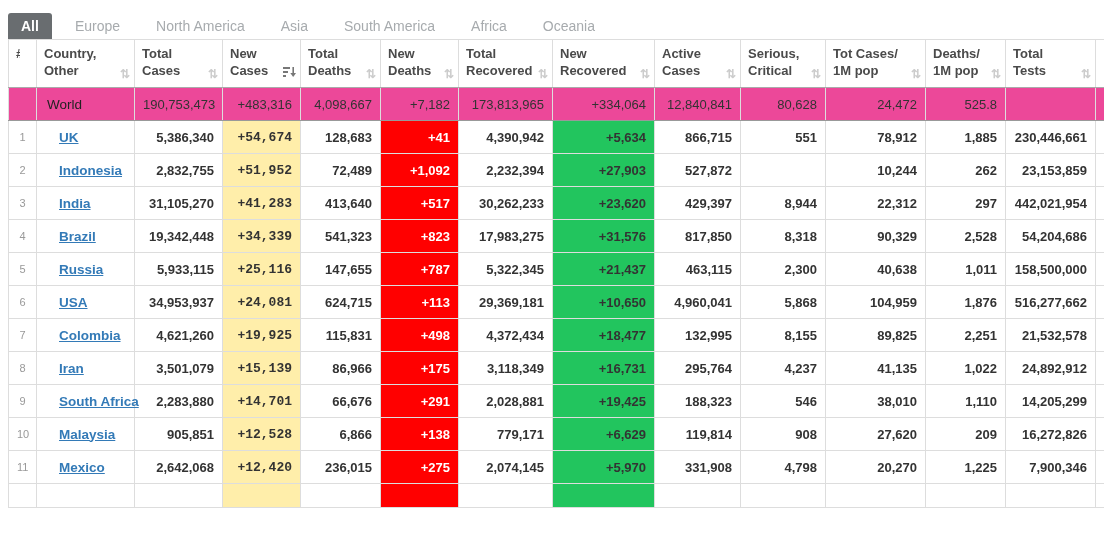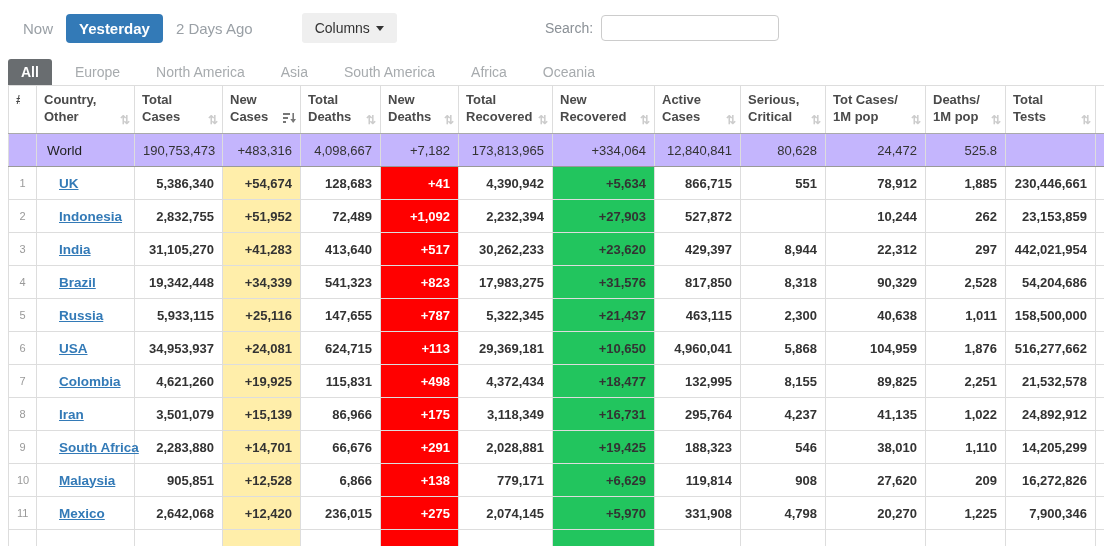--- a/index.html
+++ b/index.html
@@ -28,45 +28,32 @@
        vertical-align:top; padding:6px 16px 4px 7px; height:48px; position:relative;
        border-bottom:1px solid #aaa; cursor:pointer; line-height:1.3; }
   th .hline { display:block; white-space:nowrap; overflow:hidden; }
   .sort-icon { position:absolute; right:4px; bottom:7px; color:#ccc; font-size:12px; line-height:1; }
   .sort-icon.active { color:#777; }
   td { height:33px; padding:2px 8px; font-size:13px; color:#333; }
   .cell-num { text-align:right; font-weight:bold; }
   .cell-rank { text-align:center; color:#999; font-size:11px; font-weight:normal; }
   .cell-country { text-align:left; padding-left:10px; white-space:nowrap; }
   .country-link { color:#337ab7; font-weight:bold; text-decoration:underline; font-size:13.5px; cursor:pointer;margin-left:12px; }
-  td.bg-yellow { background:#FFEEAA; }
+  td.bg-yellow { background:#FFEEAA;font-family:Liberation Mono, monospace; }
   td.bg-red { background:#FF0000; color:#ffffff; }
   td.bg-green { background:#22c55e; }
-  tr.world-row td { background:#c4b5fd; font-weight:normal; border-top:1px solid #999; border-bottom:1px solid #999; }
+  tr.world-row td { background:#ec4899; font-weight:normal; border-top:1px solid #999; border-bottom:1px solid #999; }
   tr.world-row .cell-country { font-size:13.5px; color:#222; }
   tr.sliver-row td { height:24px; }
 </style>
 </head>
 <body>
 
 <div class="screen">
 
-  <div class="toolbar">
-    <div class="time-btn">Now</div>
-    <div class="time-btn active">Yesterday</div>
-    <div class="time-btn">2 Days Ago</div>
-    <div class="columns-btn">
-      <span>Columns</span>
-      <span class="caret"></span>
-    </div>
-    <div class="search-group">
-      <label class="search-label">Search:</label>
-      <input class="search-input" type="text" value="" style="">
-    </div>
-  </div>
 
   <div class="tabs" id="tabs">
       <div class="tab active">All</div>
       <div class="tab">Europe</div>
       <div class="tab">North America</div>
       <div class="tab">Asia</div>
       <div class="tab">South America</div>
       <div class="tab">Africa</div>
       <div class="tab">Oceania</div>
     </div>

